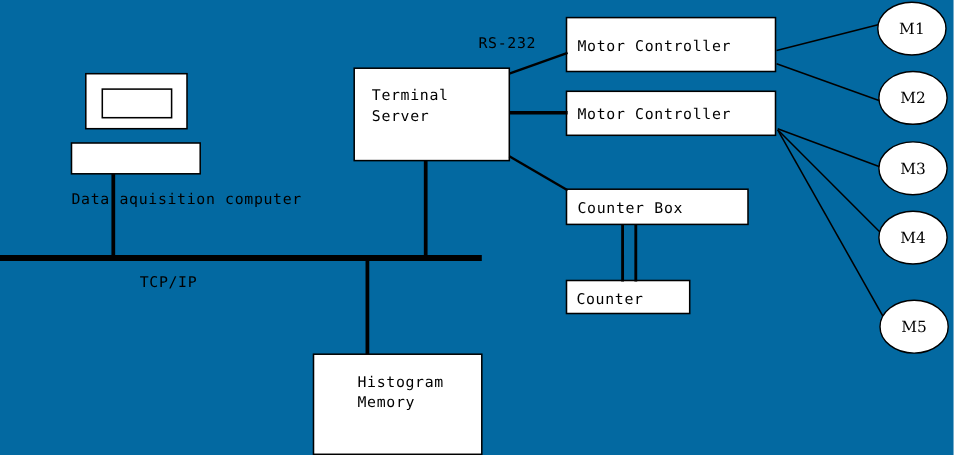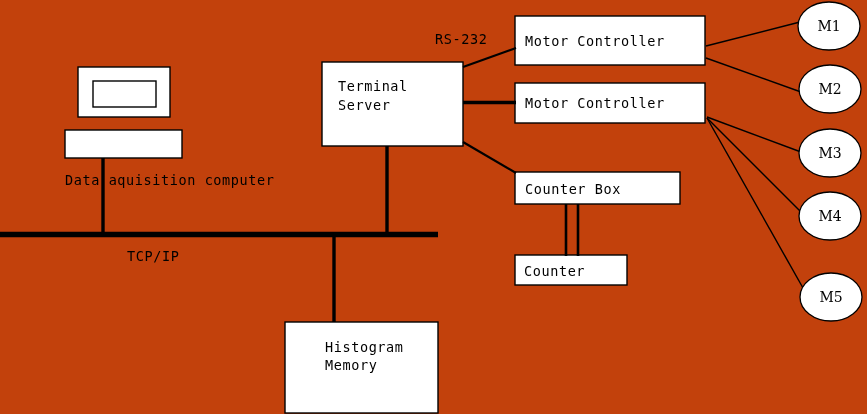--- a/index.html
+++ b/index.html
@@ -8,21 +8,21 @@
     padding: 0;
     background: #ffffff;
   }
   body {
     font-family: "DejaVu Sans Mono", "Liberation Mono", monospace;
   }
   #diagram-root {
     position: relative;
     width: 867px;
     height: 414px;
-    background: #c2410c;
+    background: #0369a1;
     overflow: hidden;
   }
   svg.diagram-canvas {
     position: absolute;
     left: 0;
     top: 0;
     width: 867px;
     height: 414px;
   }
   .node-label,

